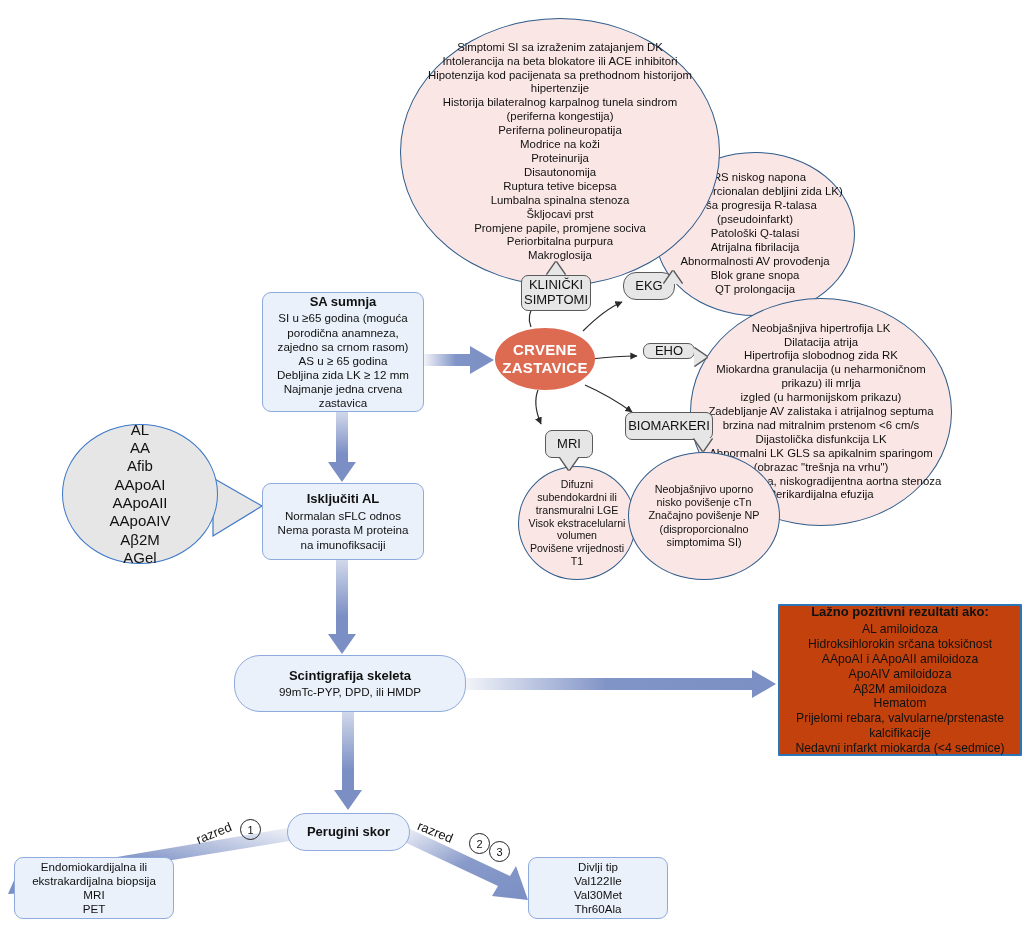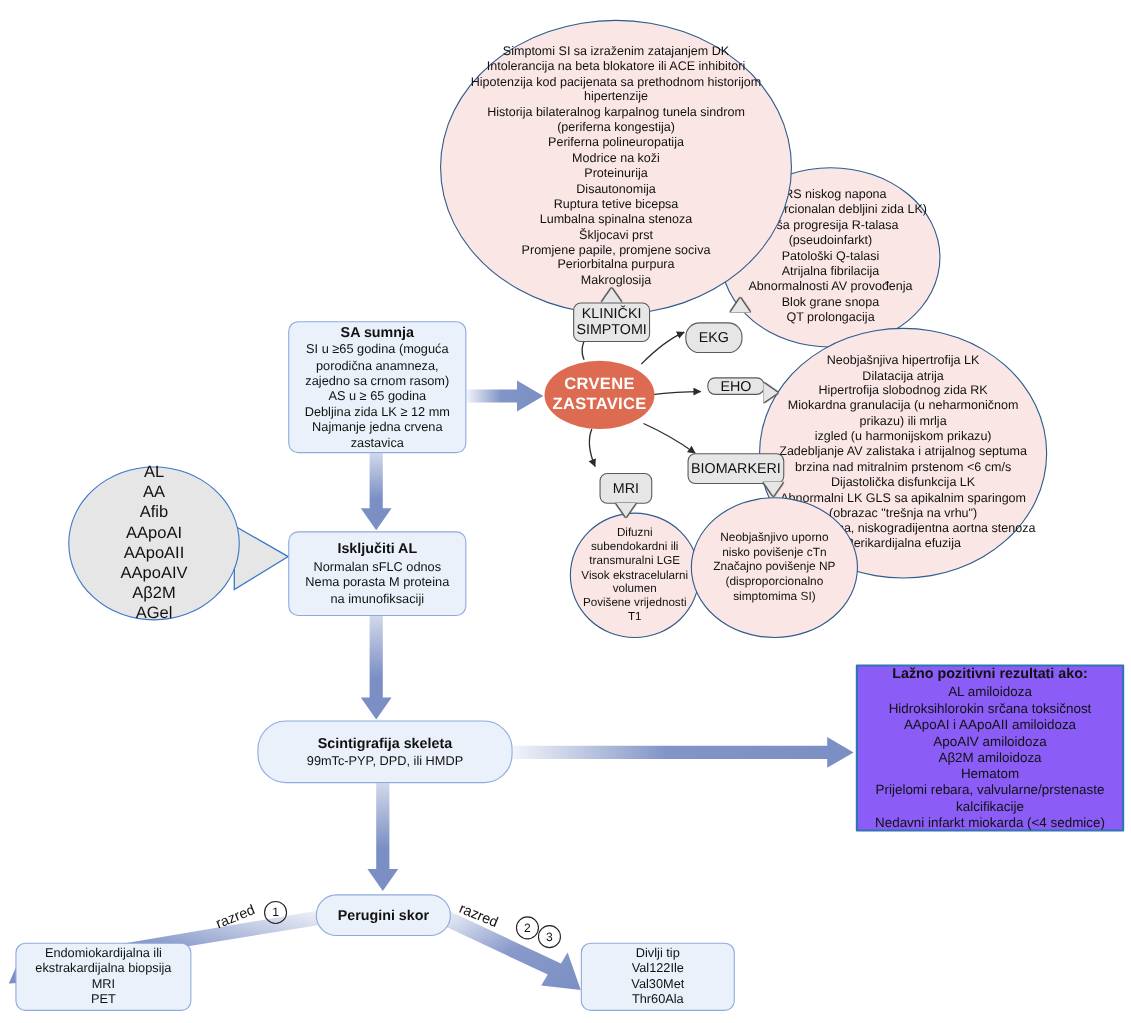--- a/index.html
+++ b/index.html
@@ -27,21 +27,21 @@
   .ellipse-red{
     background:#DD6B52;border:none;border-radius:50%;
     color:#ffffff;font-weight:bold;font-size:15px;letter-spacing:.3px;
   }
 
   .box-blue{
     background:#EAF1FA;border:1.4px solid #8FAADC;border-radius:9px;
     font-size:11.6px;color:#111;padding:7px 9px;
   }
   .box-grey-strong{
-    background:#8b5cf6;border:2.2px solid #2E75B6;border-radius:1px;
+    background:#c2410c;border:2.2px solid #2E75B6;border-radius:1px;
     font-size:12.2px;color:#111;padding:9px 10px;
   }
   .title{font-weight:bold;display:block;margin-bottom:2px;font-size:13px;}
 
   
   .chip{
     position:absolute;box-sizing:border-box;
     background:#E6E6E6;border:1.3px solid #5A5A5A;border-radius:7px;
     display:flex;align-items:center;justify-content:center;
     font-size:13px;color:#111;line-height:1.15;text-align:center;
@@ -228,21 +228,21 @@
       <span>ZASTAVICE</span>
     </div>
   </div>
 
   <div class="chip" style="left:521px;top:275px;width:70px;height:36px;">
     <span style="white-space:pre-line;">KLINIČKI
 SIMPTOMI</span>
   </div>
   <div class="tail tail-up" style="left:547px;top:262px;"></div>
 
-  <div class="chip" style="left:623px;top:293px;width:52px;height:28px;border-radius:13px;">
+  <div class="chip" style="left:623px;top:272px;width:52px;height:28px;border-radius:13px;">
     <span>EKG</span>
   </div>
   <div class="tail tail-up" style="left:664px;top:271px;"></div>
 
   <div class="chip" style="left:643px;top:343px;width:52px;height:16px;">
     <span>EHO</span>
   </div>
   <div class="tail tail-right" style="left:694px;top:348px;"></div>
 
   <div class="chip" style="left:545px;top:430px;width:48px;height:28px;">

